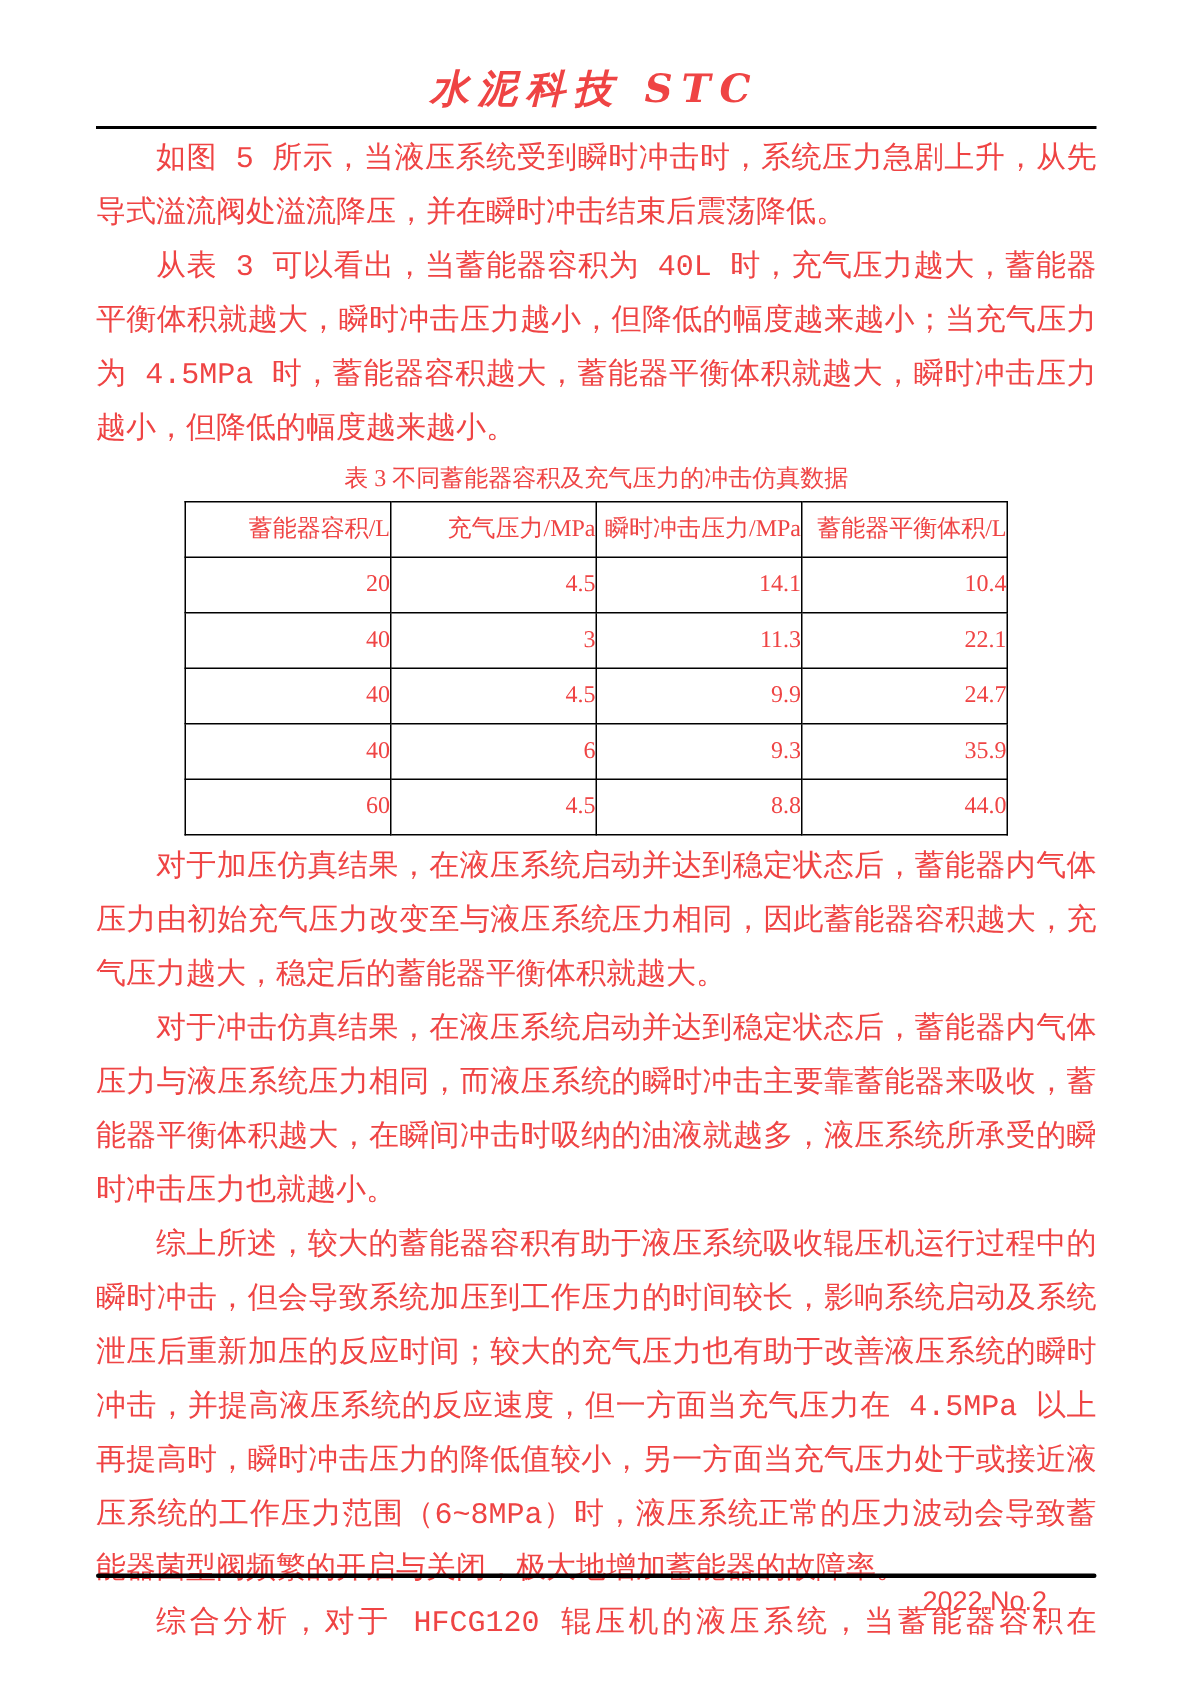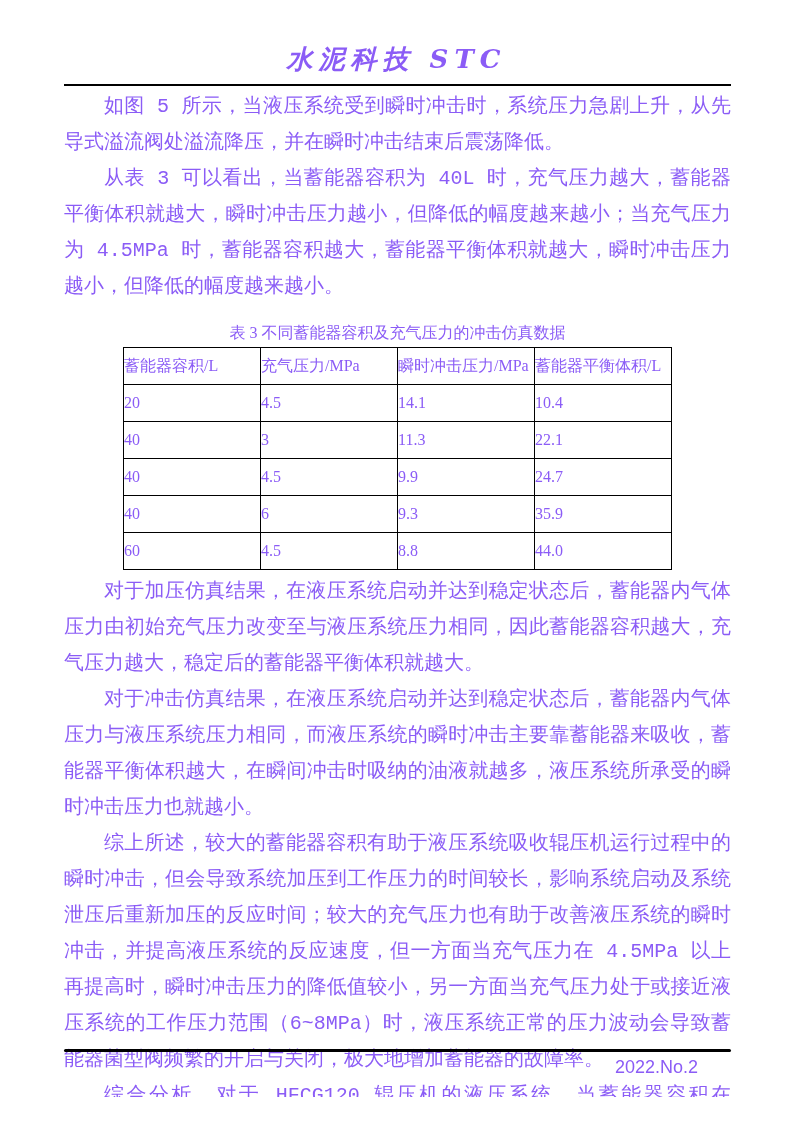--- a/index.html
+++ b/index.html
@@ -6,21 +6,21 @@
     margin: 0;
     padding: 0;
     background: #ffffff;
   }
   .page {
     position: relative;
     width: 793px;
     height: 1097px;
     background: #ffffff;
     font-family: "Liberation Serif", serif;
-    color: #8b5cf6;
+    color: #ef4444;
     overflow: hidden;
   }
   
   .journal-title {
     position: absolute;
     top: 42px;
     left: 0;
     width: 100%;
     text-align: center;
     font-size: 26px;
@@ -51,34 +51,34 @@
     margin: 0;
     text-indent: 2em;
     font-family: Liberation Mono, monospace;
   }
   
   .table-caption {
     text-align: center;
     text-indent: 0 !important;
     font-size: 16px;
     line-height: 24px;
-    margin-top: 16px;
+    margin-top: 3px;
     margin-bottom: 2px;
   }
   table.sim-table {
     width: 549px;
     margin: 0 auto 4px auto;
     border-collapse: collapse;
     font-size: 16px;
     table-layout: fixed;
   }
   table.sim-table th,
   table.sim-table td {
     border: 1px solid #000000;
-    text-align: left;
+    text-align: right;
     font-weight: normal;
     padding: 0;
   }
   table.sim-table th { height: 27px; }
   table.sim-table td { height: 22px; }
   
   .footer-rule {
     position: absolute;
     top: 1049px;
     left: 64px;

